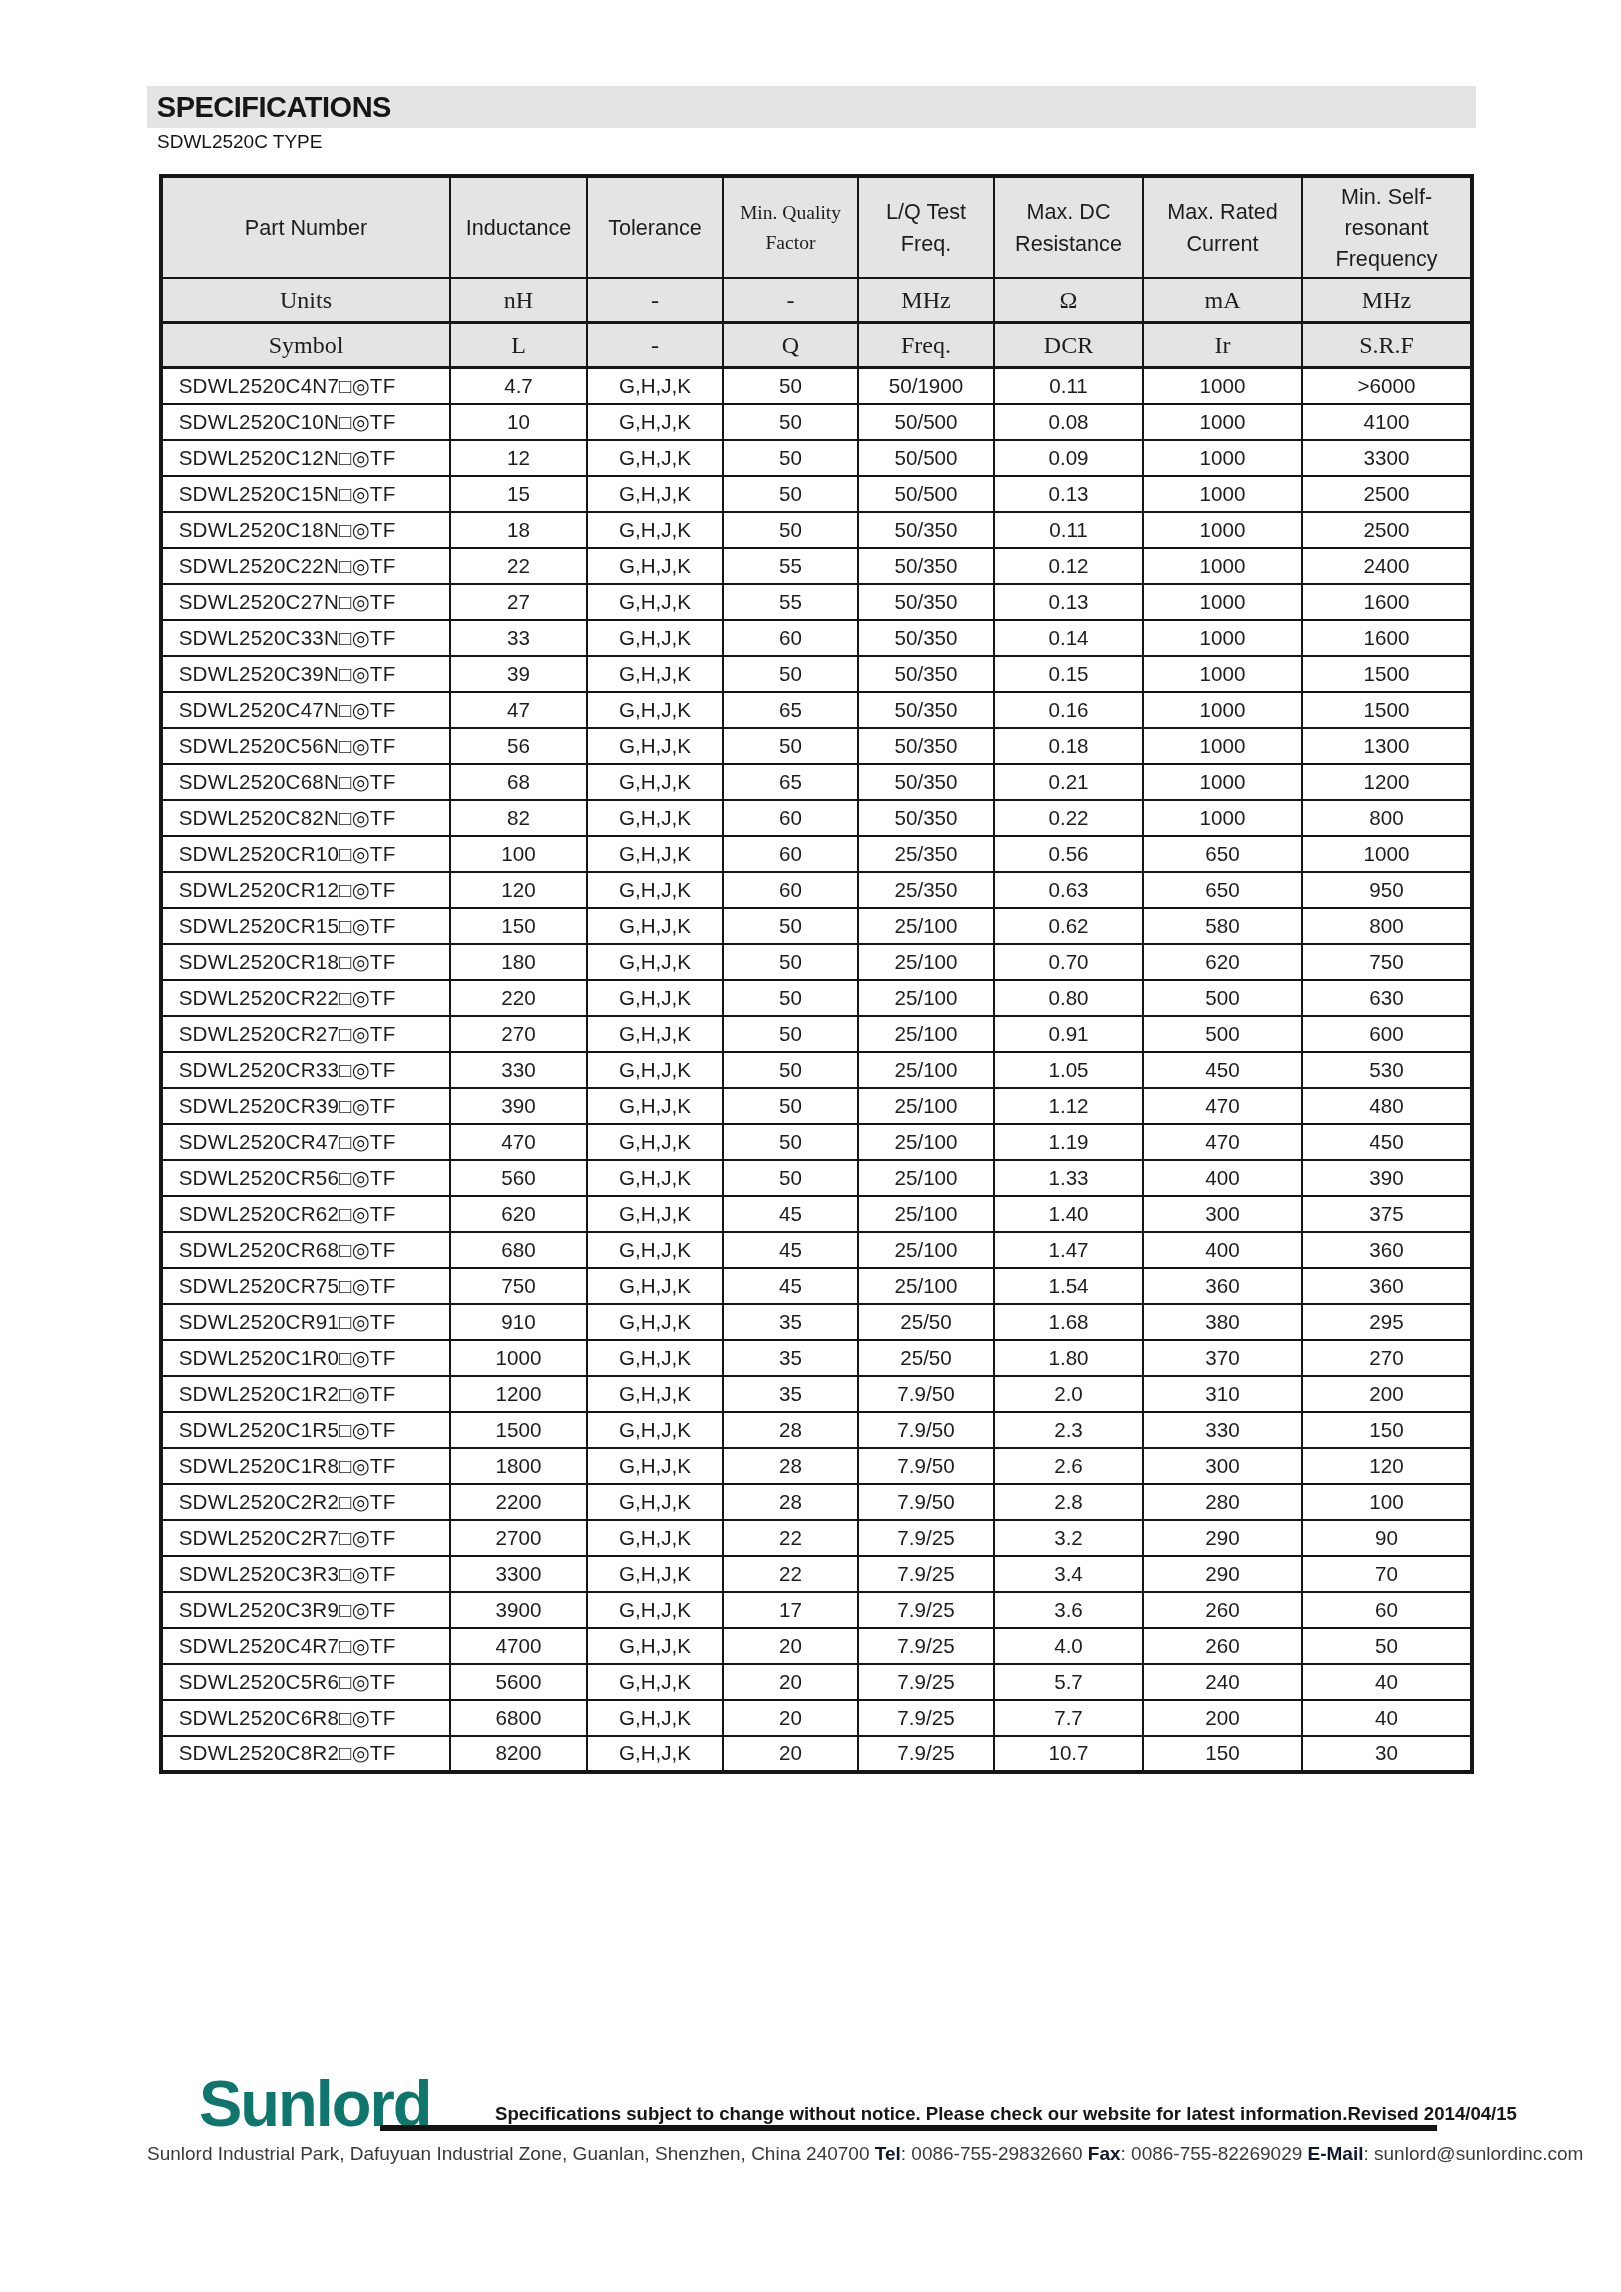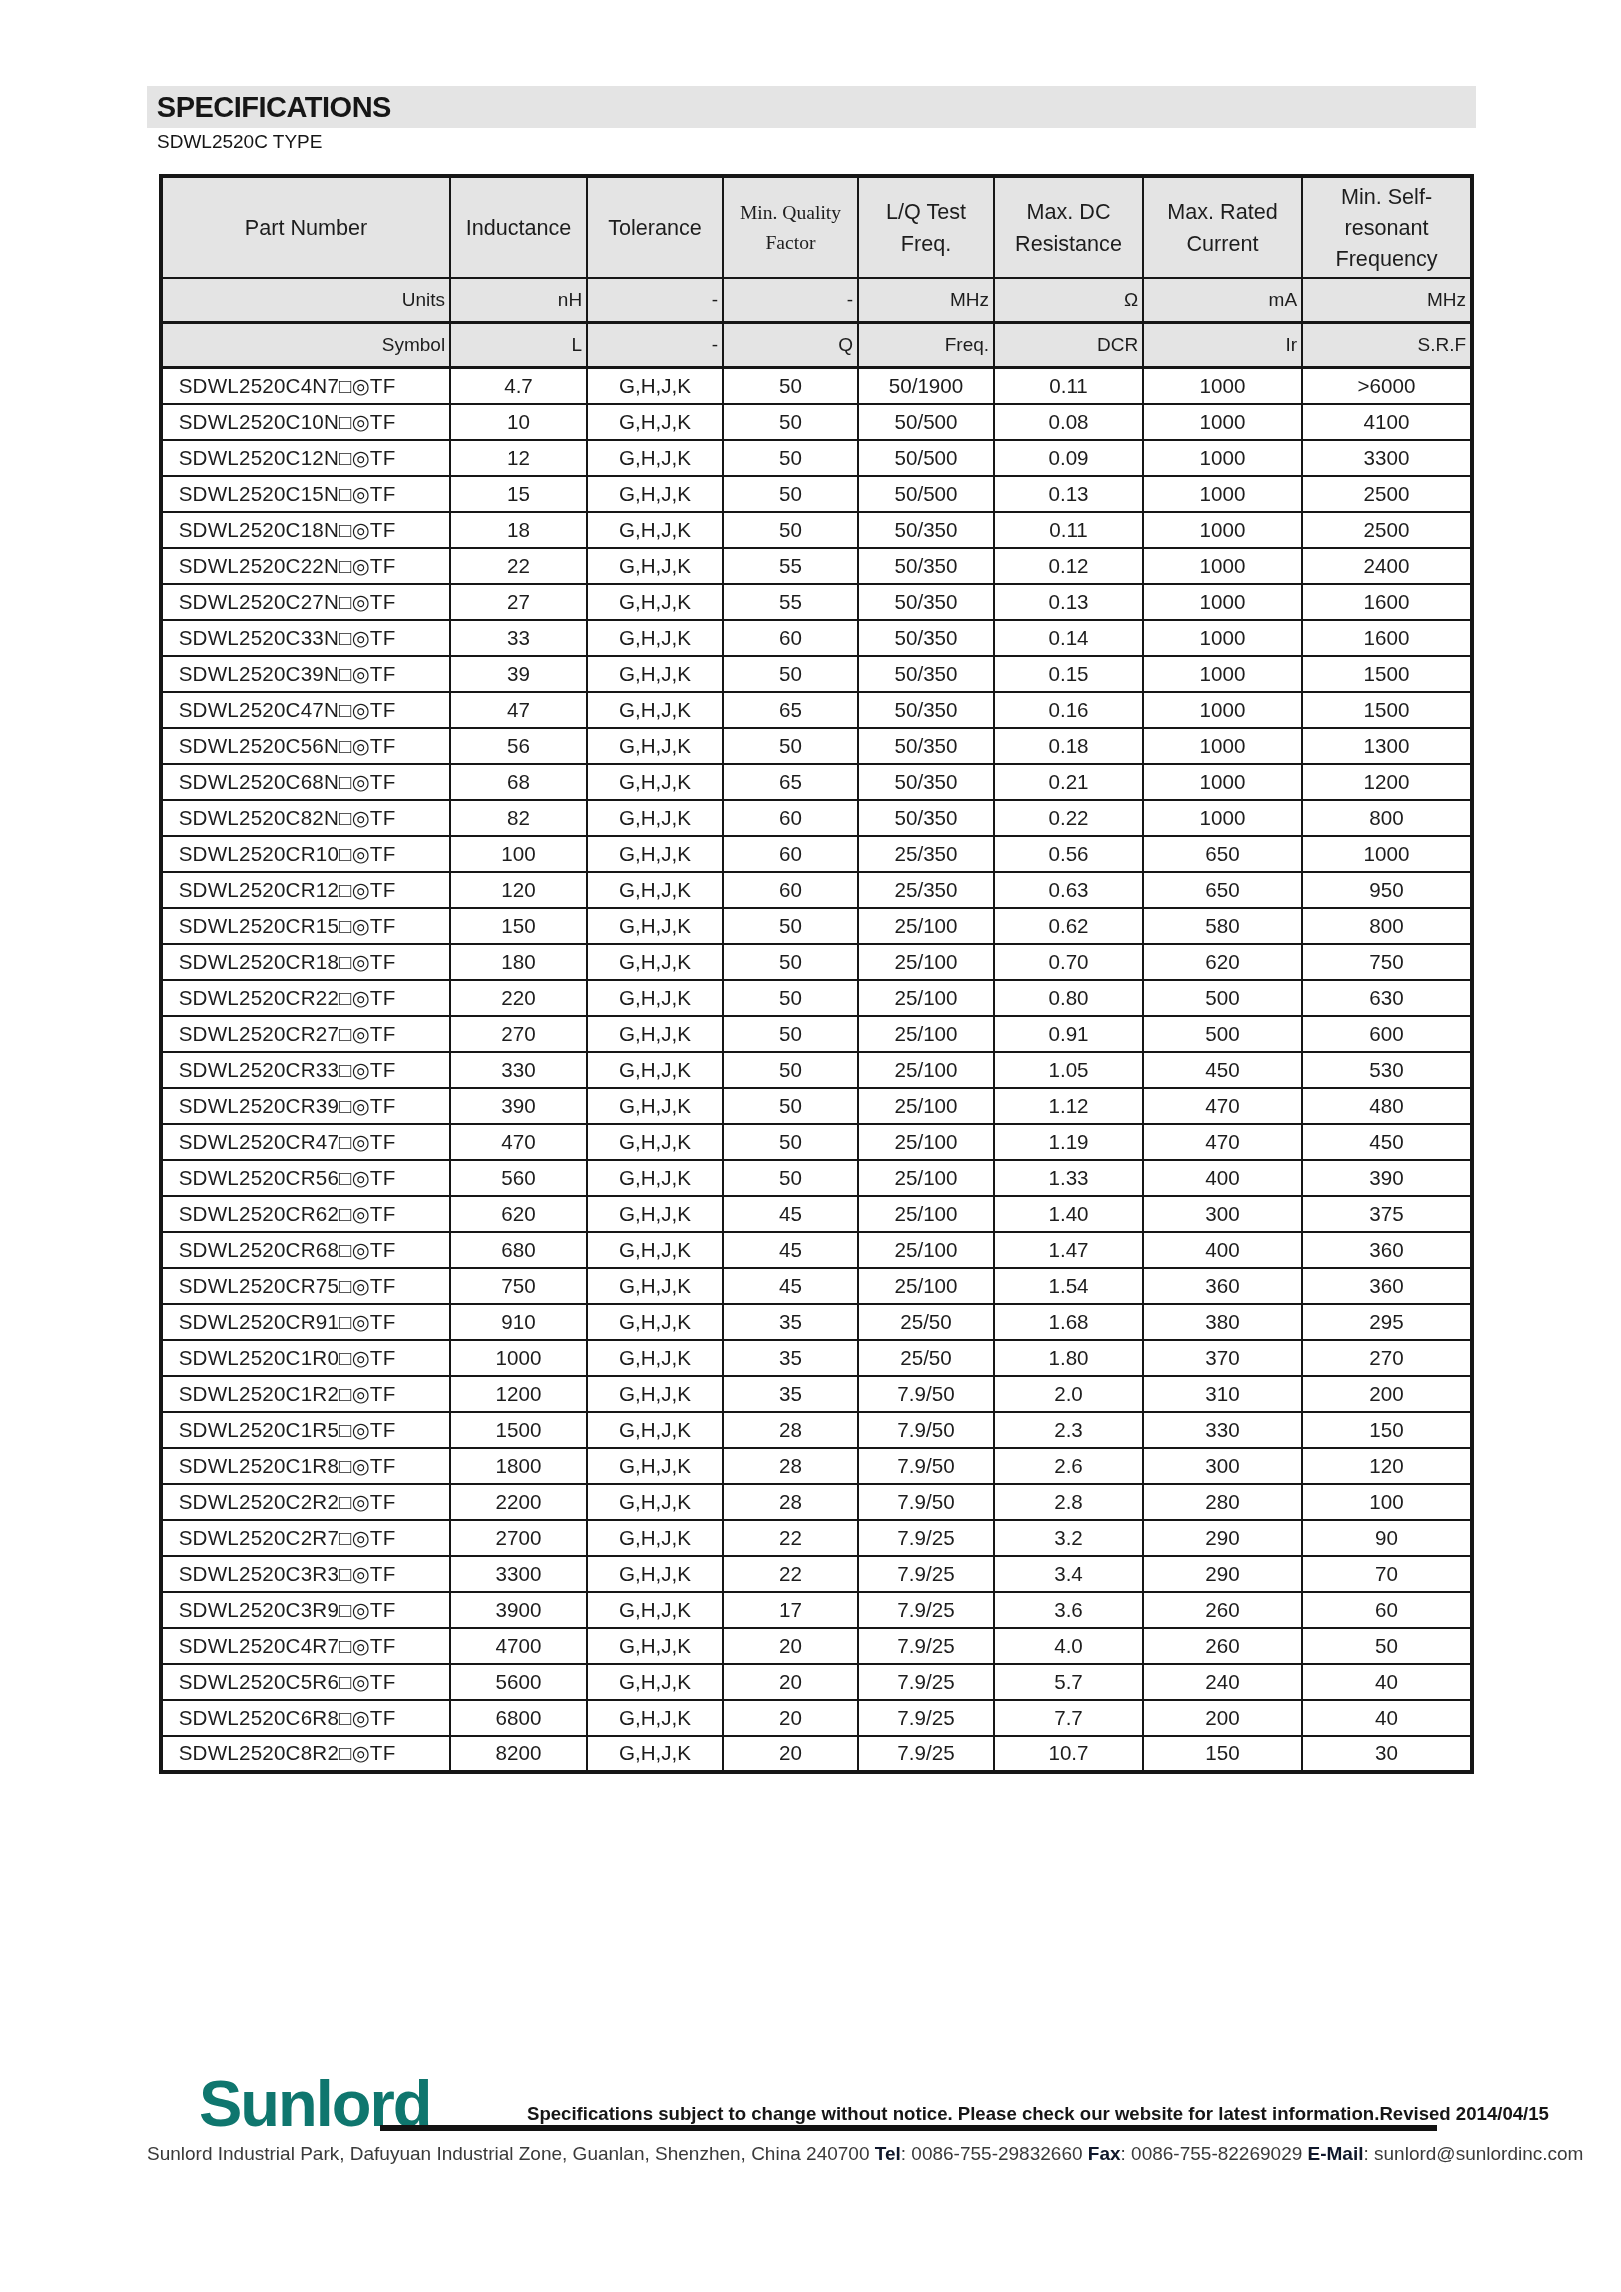--- a/index.html
+++ b/index.html
@@ -44,21 +44,21 @@
     text-align:center;vertical-align:middle;
     line-height:1.45;
   }
   tr.title-row th.serif-head{
     font-family:"Liberation Serif", serif;
     font-size:19.6px;line-height:1.5;
   }
   tr.units-row td, tr.symbol-row td{
     height:42px;
     background:#e4e4e4;
-    font-size:19px;text-align:right;vertical-align:middle;
+    font-size:24px;text-align:center;vertical-align:middle;font-family:Liberation Serif, serif;
   }
   tr.units-row td{border-bottom:3.9px solid #161616;}
   tr.symbol-row td{border-bottom:3.9px solid #161616;}
   tbody.data tr{height:36px;}
   tbody.data td{
     font-size:20.6px;text-align:center;vertical-align:middle;
     border-top-width:2.9px;border-bottom-width:2.9px;
     background:#ffffff;
     white-space:nowrap;
   }
@@ -69,21 +69,20 @@
   .logo{
     position:absolute;left:155px;top:2066px;
     font-size:65px;font-weight:bold;
     color:#0f766e;letter-spacing:-2px;margin-left:44px;
   }
   .note-row{
     position:absolute;left:495px;top:2103px;width:929px;
     display:flex;justify-content:space-between;align-items:baseline;
     font-size:18.6px;font-weight:bold;color:#161616;
     white-space:nowrap;
-    margin-left:32px;
   }
   .footer-rule{
     position:absolute;left:380px;top:2125px;
     width:1057px;height:5.9px;background:#131313;
   }
   .address{
     position:absolute;left:147px;top:2143px;width:1304px;
     text-align:center;font-size:19px;color:#3a3a3a;
     white-space:nowrap;
   }

